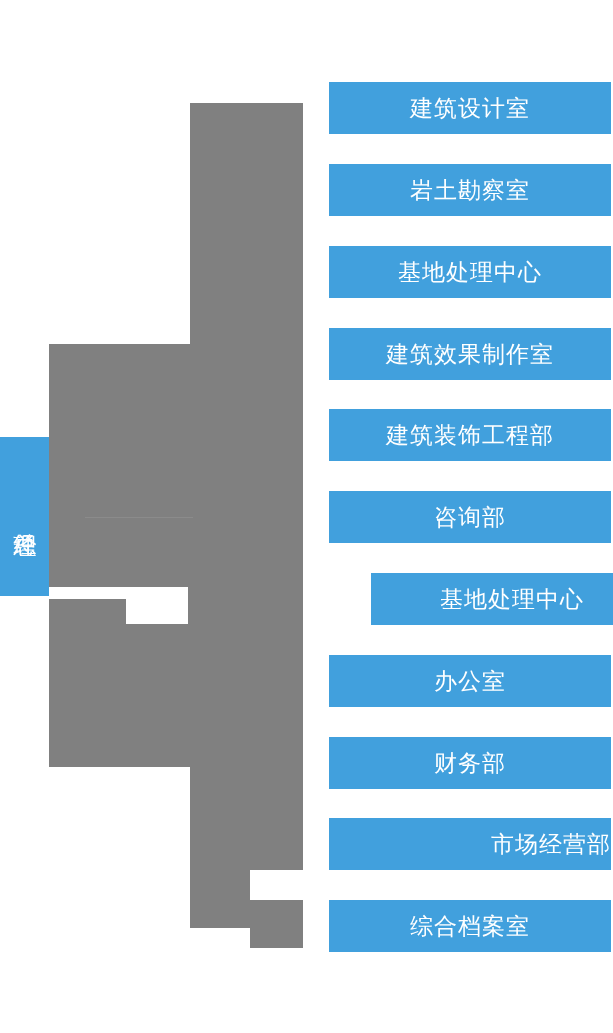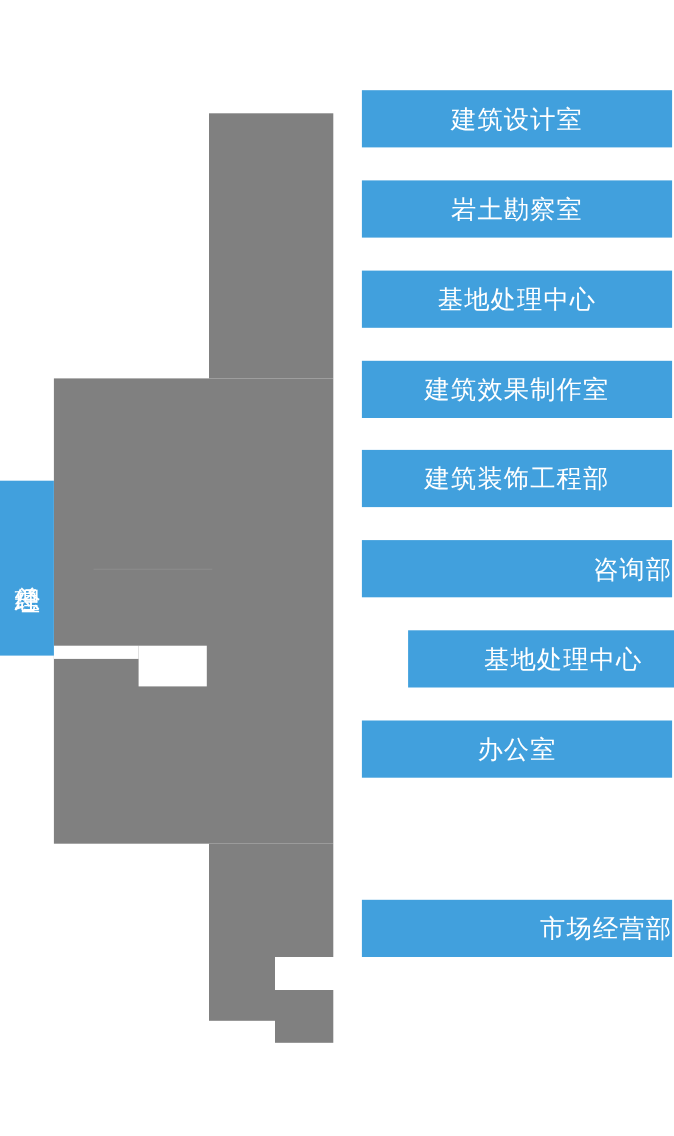--- a/index.html
+++ b/index.html
@@ -110,31 +110,37 @@
   </div>
 
   <div class="node dept" style="top:328px;justify-content:center;">
     <span class="node-label">建筑效果制作室</span>
   </div>
 
   <div class="node dept" style="top:409px;">
     <span class="node-label">建筑装饰工程部</span>
   </div>
 
-  <div class="node dept" style="top:491px;justify-content:flex-end;">
+  <div class="node dept" style="top:491px;">
     <span class="node-label">咨询部</span>
   </div>
 
   <div class="node dept" style="top:573px;margin-left:42px;">
     <span class="node-label">基地处理中心</span>
   </div>
 
   <div class="node dept" style="top:655px;">
     <span class="node-label">办公室</span>
   </div>
 
+  <div class="node dept" style="top:737px;">
+    <span class="node-label">财务部</span>
+  </div>
 
   <div class="node dept" style="top:818px;justify-content:flex-end;">
     <span class="node-label">市场经营部</span>
   </div>
 
+  <div class="node dept" style="top:900px;">
+    <span class="node-label">综合档案室</span>
+  </div>
 
 </div>
 
 </body></html>

